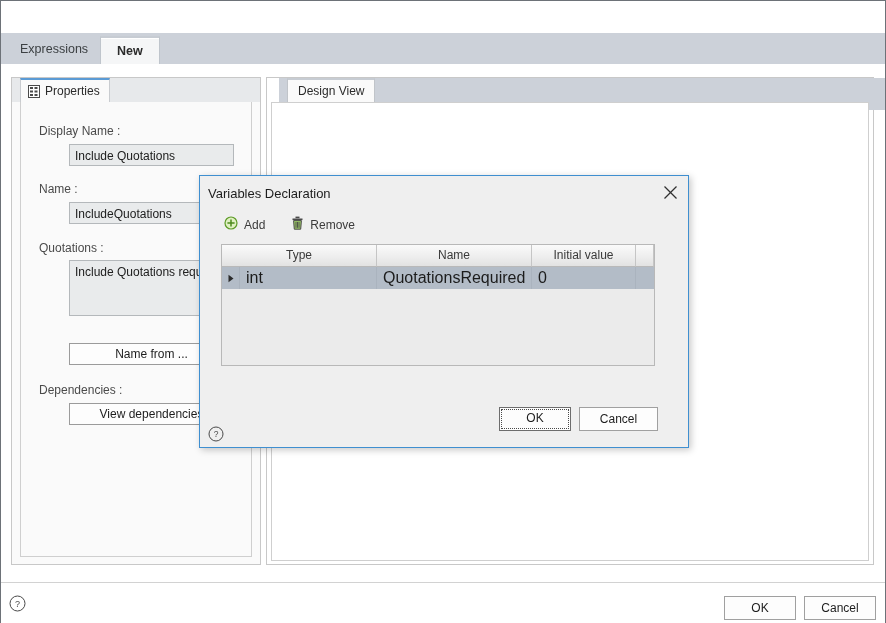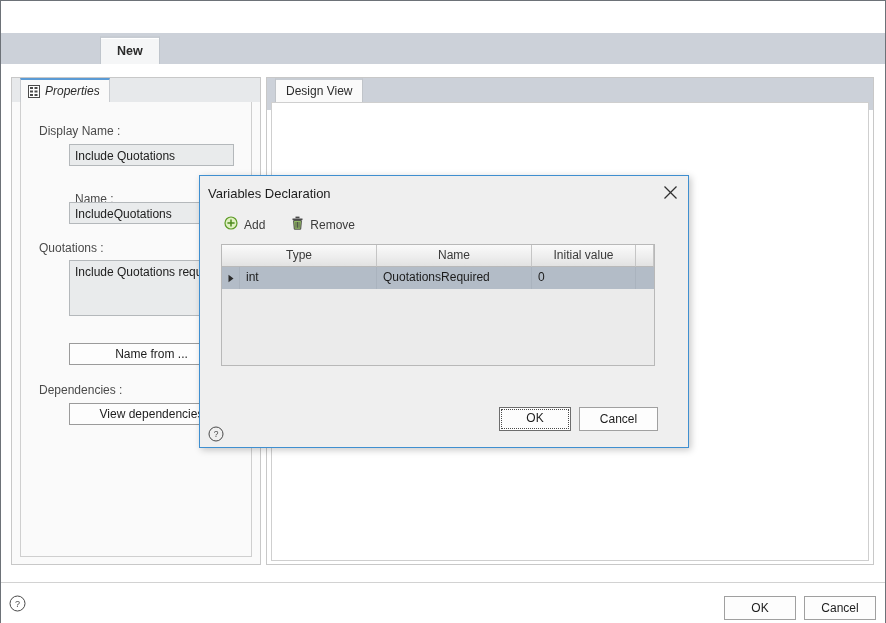--- a/index.html
+++ b/index.html
@@ -105,21 +105,20 @@
     border: 1px solid #c8c8c8;
     background: #fafafa;
     box-sizing: border-box;
   }
   .prop-tabrow {
     position: absolute;
     left: 0; top: 0;
     width: 248px; height: 24px;
     background: #e7e9eb;
     box-sizing: border-box;
-    font-style: italic;
   }
   .prop-tab {
     position: absolute;
     left: 8px; top: 0;
     height: 24px;
     padding: 0 9px 0 7px;
     background: #fafafa;
     border: 1px solid #c9ccd0;
     border-bottom: none;
     border-top: 2px solid #5b9bd5;
@@ -176,21 +175,21 @@
   .right-panel {
     position: absolute;
     left: 265px; top: 13px;
     width: 608px; height: 488px;
     border: 1px solid #c8c8c8;
     background: #ffffff;
     box-sizing: border-box;
   }
   .design-tabrow {
     position: absolute;
-    left: 0; top: 0;
+    left: 12px; top: 0;
     width: 606px; height: 32px;
     background: #ccd1d9;
     box-sizing: border-box;
   }
   .design-tab {
     position: absolute;
     left: 8px; top: 0;
     height: 24px;
     line-height: 23px;
     padding: 0 10px;
@@ -342,21 +341,21 @@
     position: absolute;
     left: 0; top: 22px;
     width: 432px; height: 22px;
     display: flex;
     background: #b3bcc7;
     box-sizing: border-box;
   }
   .gr-cell {
     height: 22px;
     line-height: 21px;
-    font-size: 12px;
+    font-size: 16px;
     color: #1c1c1c;
     box-sizing: border-box;
     border-right: 1px solid #aab3be;
     padding-left: 6px;
     overflow: hidden;
     white-space: nowrap;
   }
   .gr-expander {
     width: 18px;
     display: flex;
@@ -375,20 +374,21 @@
     border: 1px solid #6d6d6d;
   }
 </style>
 </head>
 <body>
 
 <div id="app">
 
 
   <div class="tabstrip">
+    <div class="tab tab-inactive">Expressions</div>
     <div class="tab tab-active">New</div>
   </div>
 
   <div class="body-area">
 
     <div class="left-panel">
       <div class="prop-tabrow">
         <div class="prop-tab">
           <span class="prop-tab-icon">
             <svg width="12" height="13" viewBox="0 0 12 13">
@@ -403,21 +403,21 @@
           </span>
           <span>Properties</span>
         </div>
       </div>
 
       <div class="prop-inner">
 
         <div class="field-label" style="left:18px; top:22px;">Display Name :</div>
         <div class="txtbox" style="left:48px; top:42px; width:165px; height:22px;">Include Quotations</div>
 
-        <div class="field-label" style="left:18px; top:90px;margin-left:36px;">Name :</div>
+        <div class="field-label" style="left:18px; top:80px;">Name :</div>
         <div class="txtbox" style="left:48px; top:100px; width:165px; height:22px;">IncludeQuotations</div>
 
         <div class="field-label" style="left:18px; top:139px;">Quotations :</div>
         <div class="txtbox txtarea" style="left:48px; top:158px; width:165px; height:56px;">Include Quotations requir</div>
 
         <div class="flatbtn" style="left:48px; top:241px; width:165px; height:22px; line-height:20px;">Name from ...</div>
 
         <div class="field-label" style="left:18px; top:281px;">Dependencies :</div>
         <div class="flatbtn" style="left:48px; top:301px; width:165px; height:22px; line-height:20px;">View dependencies</div>
 

